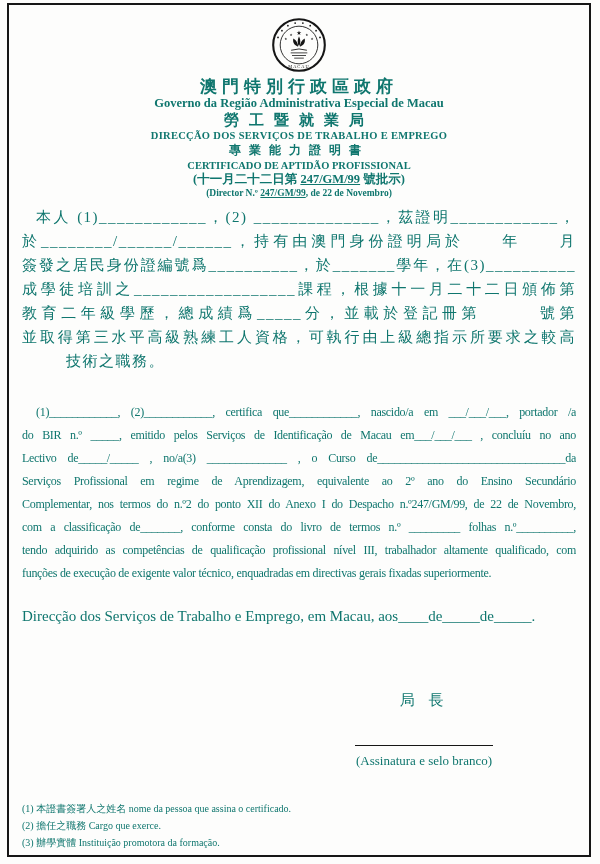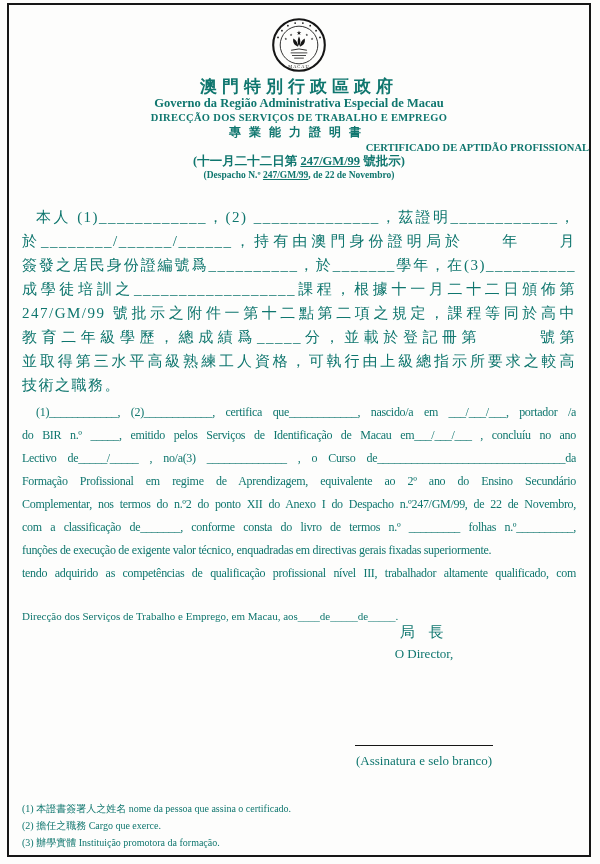--- a/index.html
+++ b/index.html
@@ -14,39 +14,39 @@
     border:2px solid #161616;box-sizing:border-box;
   }
   
   .header{position:absolute;top:12px;left:0;right:0;text-align:center;}
   .seal{display:block;margin:0 auto 4px auto;}
   .gov-cn{font-size:17px;line-height:19px;letter-spacing:5px;font-weight:600;}
   .gov-pt{font-size:12.5px;line-height:15px;font-weight:bold;}
   .dept-cn{font-size:15px;line-height:18px;letter-spacing:10px;font-weight:600;}
   .dept-pt{font-size:10.5px;line-height:13px;font-weight:bold;letter-spacing:.3px;}
   .cert-cn{font-size:12px;line-height:17px;letter-spacing:8px;font-weight:600;}
-  .cert-pt{font-size:10.5px;line-height:13px;font-weight:bold;text-align:right;}
+  .cert-pt{font-size:10.5px;line-height:13px;font-weight:bold;}
   .desp-cn{font-size:12.5px;line-height:15px;font-weight:600;}
   .desp-pt{font-size:9.5px;line-height:12px;font-weight:bold;}
   .uline{text-decoration:underline;}
   
   .para{position:absolute;left:13px;right:13px;}
   .para-cn{top:200px;font-size:15px;letter-spacing:1.5px;}
   .para-cn .ln{height:24px;line-height:24px;overflow:hidden;text-align:justify;text-align-last:justify;}
   .para-cn .ln.first{text-indent:14px;}
-  .para-cn .ln.last{text-align-last:left;}
+  .para-cn .ln.last{text-align-last:left;margin-left:44px;}
   .para-pt{top:396px;font-size:12px;letter-spacing:-0.3px;}
   .para-pt .ln{height:23px;line-height:23px;overflow:hidden;text-align:justify;text-align-last:justify;}
   .para-pt .ln.first{text-indent:14px;}
   .para-pt .ln.last{text-align-last:left;}
   
   .date-cn{position:absolute;top:578px;left:13px;right:13px;padding-left:38px;
            font-size:15px;letter-spacing:2px;line-height:22px;box-sizing:border-box;}
-  .date-pt{position:absolute;top:601px;left:13px;right:13px;font-size:11px;line-height:20px;}
-  .director{position:absolute;top:616px;left:330px;width:170px;text-align:center;}
+  .date-pt{position:absolute;top:601px;left:13px;right:13px;font-size:15px;line-height:20px;}
+  .director{position:absolute;top:684px;left:330px;width:170px;text-align:center;}
   .director .t-cn{font-size:15px;line-height:22px;letter-spacing:5px;}
   .director .t-pt{font-size:13px;line-height:22px;}
   .sigblock{position:absolute;top:740px;left:325px;width:180px;text-align:center;}
   .sigline{width:138px;border-top:1.5px solid #161616;margin:0 auto 4px auto;height:0;}
   .sig-cn{font-size:13px;line-height:20px;}
   .sig-pt{font-size:13px;line-height:21px;}
   
   .footnotes{position:absolute;top:795px;left:13px;right:13px;font-size:10px;line-height:17px;}
 </style>
 </head>
@@ -76,54 +76,53 @@
         <path d="M25.5 24.5 C24.5 29 26.5 32 31 34 C31 30 29 26.5 25.5 24.5 Z" fill="#161616"></path>
         <path d="M38.5 24.5 C39.5 29 37.5 32 33 34 C33 30 35 26.5 38.5 24.5 Z" fill="#161616"></path>
         <path d="M23 38 Q32 35 41 38" fill="none" stroke="#161616" stroke-width="1"></path>
         <line x1="22.5" y1="41" x2="41.5" y2="41" stroke="#161616" stroke-width="0.9"></line>
         <line x1="24" y1="44" x2="40" y2="44" stroke="#161616" stroke-width="0.9"></line>
         <line x1="26.5" y1="47" x2="37.5" y2="47" stroke="#161616" stroke-width="0.9"></line>
         <text x="32" y="58" text-anchor="middle" font-size="5" letter-spacing="1.2" fill="#161616">MACAU</text>
       </svg>
       <div class="gov-cn">澳門特別行政區政府</div>
       <div class="gov-pt">Governo da Região Administrativa Especial de Macau</div>
+      <div class="dept-cn">勞工暨就業局</div>
       <div class="dept-pt">DIRECÇÃO DOS SERVIÇOS DE TRABALHO E EMPREGO</div>
       <div class="cert-cn">專業能力證明書</div>
       <div class="cert-pt">CERTIFICADO DE APTIDÃO PROFISSIONAL</div>
       <div class="desp-cn"><span>(十一月二十二日第 </span><span class="uline">247/GM/99</span><span> 號批示)</span></div>
-      <div class="desp-pt"><span>(Despacho N.º </span><span class="uline">247/GM/99</span><span>, de 22 de Novembro)</span></div>
+      <div class="desp-pt"><span>(Director N.º </span><span class="uline">247/GM/99</span><span>, de 22 de Novembro)</span></div>
     </div>
 
     <div class="para para-cn">
       <div class="ln first">本人 (1)____________，(2) ______________，茲證明____________，出生</div>
       <div class="ln">於________/______/______，持有由澳門身份證明局於　　年　　月　　日</div>
       <div class="ln">簽發之居民身份證編號爲__________，於_______學年，在(3)__________完</div>
       <div class="ln">成學徒培訓之__________________課程，根據十一月二十二日頒佈第</div>
-      <div class="ln">247/GM/99 號批示之附件一第十二點第二項之規定，課程等同於高中</div>
       <div class="ln">教育二年級學歷，總成績爲_____分，並載於登記冊第　　　號第　　　頁，</div>
       <div class="ln">並取得第三水平高級熟練工人資格，可執行由上級總指示所要求之較高</div>
       <div class="ln last">技術之職務。</div>
     </div>
 
     <div class="para para-pt">
       <div class="ln first">(1)____________,  (2)____________, certifica que____________, nascido/a em ___/___/___, portador /a</div>
       <div class="ln">do BIR n.º _____, emitido pelos Serviços de Identificação de Macau em___/___/___ , concluíu no ano</div>
       <div class="ln">Lectivo de_____/_____ , no/a(3) ______________ , o Curso de_________________________________da</div>
-      <div class="ln">Formação Profissional em regime de Aprendizagem, equivalente ao 2º ano do Ensino Secundário</div>
+      <div class="ln">Serviços Profissional em regime de Aprendizagem, equivalente ao 2º ano do Ensino Secundário</div>
       <div class="ln">Complementar, nos termos do n.º2 do ponto XII do Anexo I do Despacho n.º247/GM/99, de 22 de Novembro,</div>
       <div class="ln">com a classificação de_______, conforme consta do livro de termos n.º _________ folhas n.º__________,</div>
+      <div class="ln">tendo adquirido as competências de qualificação profissional nível III, trabalhador altamente qualificado, com</div>
       <div class="ln last">funções de execução de exigente valor técnico, enquadradas em directivas gerais fixadas superiormente.</div>
-      <div class="ln">tendo adquirido as competências de qualificação profissional nível III, trabalhador altamente qualificado, com</div>
     </div>
 
     <div class="date-pt">Direcção dos Serviços de Trabalho e Emprego, em Macau, aos____de_____de_____.</div>
 
     <div class="director">
       <div class="t-cn">局 長</div>
-      <div class="t-pt">O Director,</div>
     </div>
 
     <div class="sigblock">
       <div class="sigline"></div>
       <div class="sig-pt">(Assinatura e selo branco)</div>
     </div>
 
     <div class="footnotes">
       <div>(1) 本證書簽署人之姓名  nome da pessoa que assina o certificado.</div>
       <div>(2) 擔任之職務  Cargo que exerce.</div>

